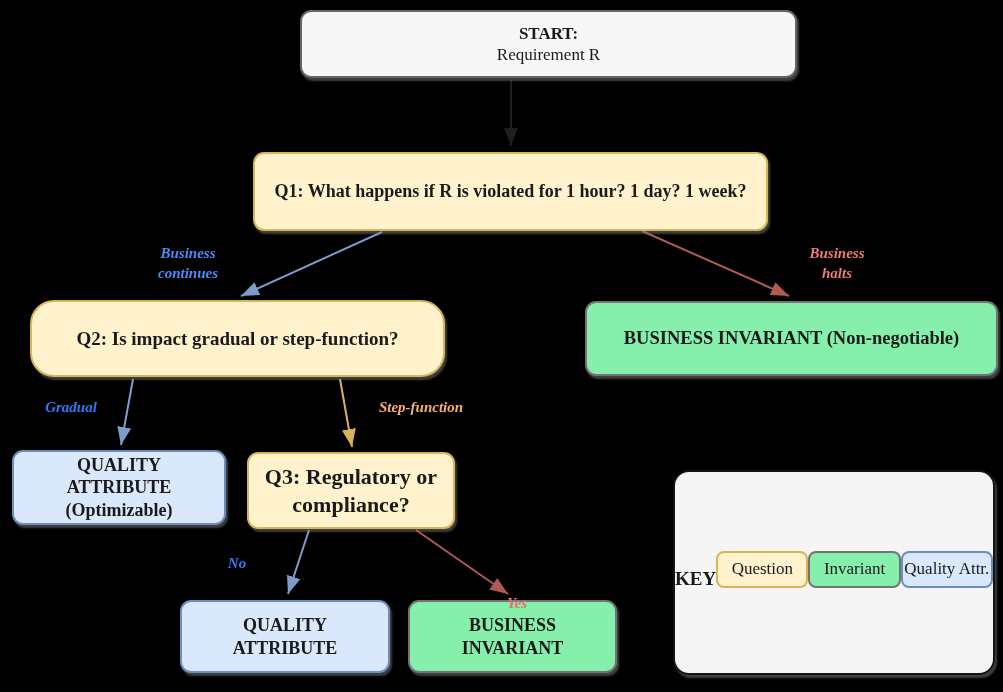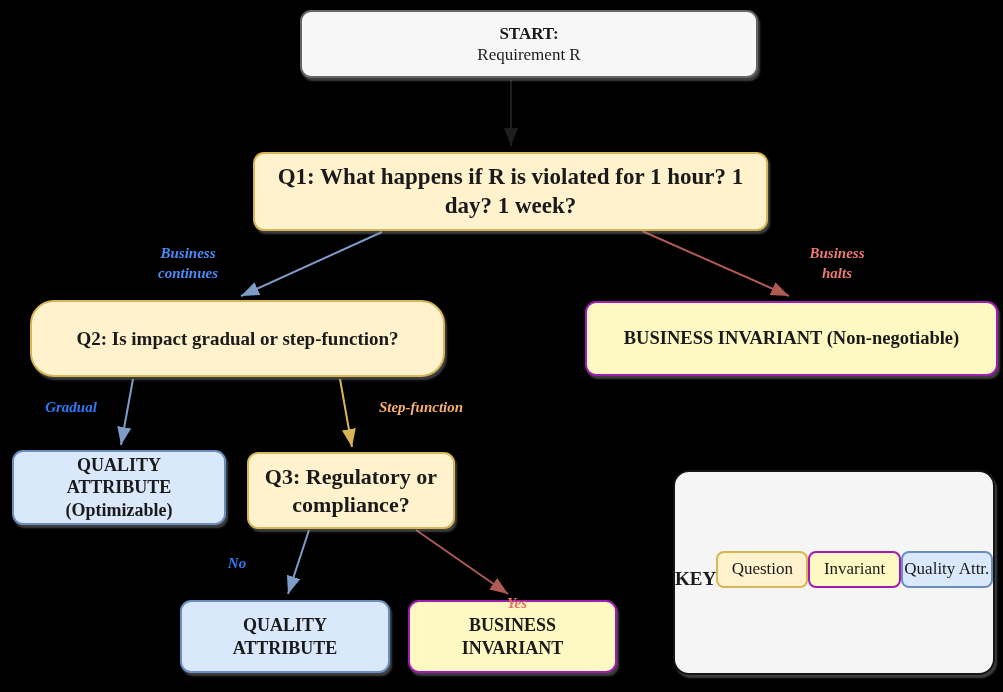--- a/index.html
+++ b/index.html
@@ -7,21 +7,21 @@
     position:relative;width:1003px;height:692px;background:#000;overflow:hidden;
     font-family:"Liberation Serif","DejaVu Serif",serif;
   }
   .node{
     position:absolute;display:flex;flex-direction:column;align-items:center;justify-content:center;
     text-align:center;border-radius:11px;box-sizing:border-box;
     box-shadow:2px 3px 2px rgba(140,140,140,0.45);
     color:#1a1a1a;white-space:pre-line;line-height:1.25;
   }
   .question{background:#FFF2CC;border:2px solid #D6B656;}
-  .invariant{background:#fef9c3;border:2px solid #a21caf;}
+  .invariant{background:#86efac;border:2px solid #737373;}
   .quality{background:#DAE8FC;border:2px solid #6C8EBF;}
   .startbox{background:#F7F7F7;border:2px solid #666666;}
   .bold{font-weight:bold;}
   .edge-label{
     position:absolute;transform:translate(-50%,-50%);
     font-weight:bold;font-style:italic;font-size:15px;line-height:1.35;
     text-align:center;white-space:pre-line;
   }
   #edges{position:absolute;left:0;top:0;}
   #key-box{
@@ -59,26 +59,26 @@
     </defs>
     <line x1="511" y1="80" x2="511" y2="146" stroke="#1e1e1e" stroke-width="2" marker-end="url(#m-black)"></line>
     <line x1="382" y1="232" x2="241" y2="296" stroke="#7D9CC8" stroke-width="2" marker-end="url(#m-blue)"></line>
     <line x1="642" y1="231" x2="789" y2="296" stroke="#B05A55" stroke-width="2" marker-end="url(#m-red)"></line>
     <line x1="133" y1="379" x2="121" y2="445" stroke="#7D9CC8" stroke-width="2" marker-end="url(#m-blue)"></line>
     <line x1="340" y1="379" x2="352" y2="447" stroke="#D9B455" stroke-width="2" marker-end="url(#m-gold)"></line>
     <line x1="309" y1="530" x2="288" y2="594" stroke="#7D9CC8" stroke-width="2" marker-end="url(#m-blue)"></line>
     <line x1="416" y1="530" x2="508" y2="594" stroke="#B05A55" stroke-width="2" marker-end="url(#m-red)"></line>
   </svg>
 
-  <div class="node startbox" style="left:300px;top:10px;width:458px;height:68px;font-size:17px;">
+  <div class="node startbox" style="left:300px;top:10px;width:497px;height:68px;font-size:17px;">
     <span class="bold">START:</span>
     <span>Requirement R</span>
   </div>
 
-  <div class="node question bold" style="left:253px;top:152px;width:515px;height:79px;font-size:23px;padding:0 14px;">
+  <div class="node question bold" style="left:253px;top:152px;width:515px;height:79px;font-size:18px;padding:0 14px;">
     <span>Q1: What happens if R is violated for 1 hour? 1 day? 1 week?</span>
   </div>
 
   <div class="node question bold" style="left:30px;top:300px;width:415px;height:77px;font-size:19px;padding:0 14px;border-radius:24px;">
     <span>Q2: Is impact gradual or step-function?</span>
   </div>
 
   <div class="node invariant bold" style="left:585px;top:301px;width:413px;height:75px;font-size:18.5px;padding:0 10px;">
     <span>BUSINESS INVARIANT (Non-negotiable)</span>
   </div>

